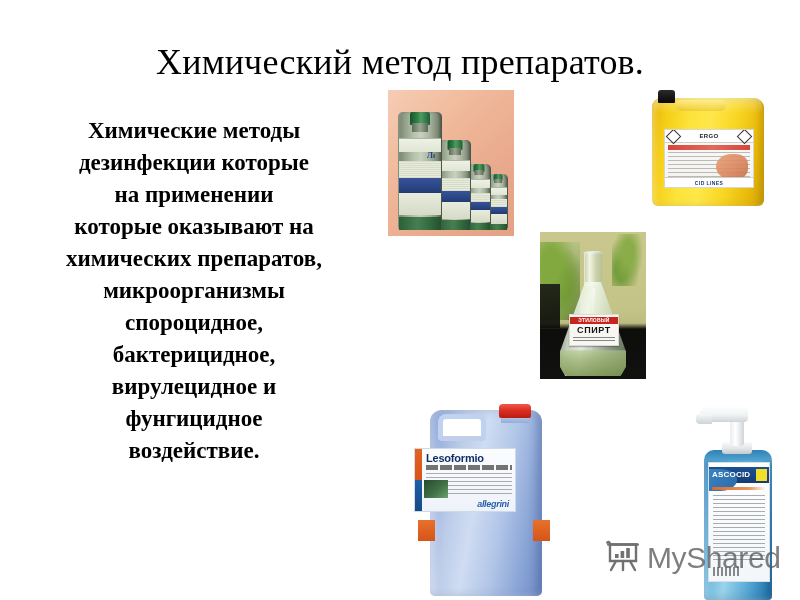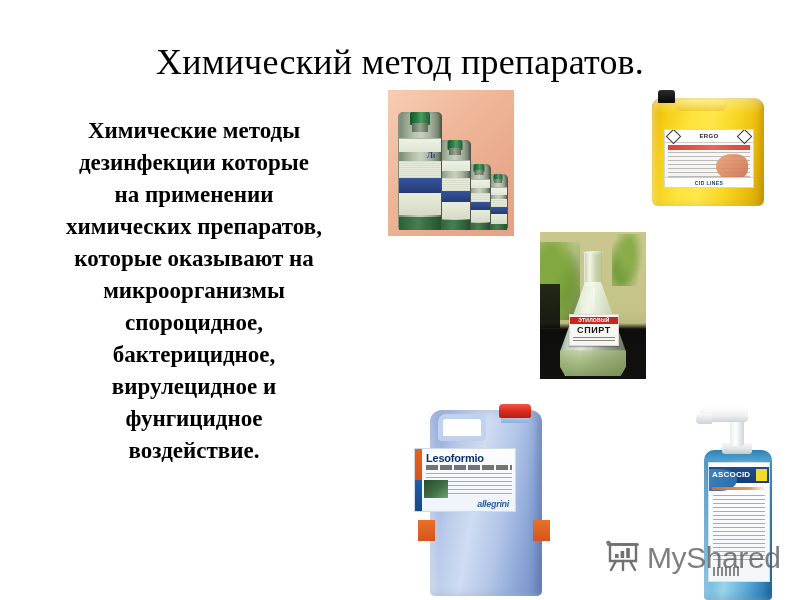--- a/index.html
+++ b/index.html
@@ -735,22 +735,22 @@
 <body>
 
 <div class="slide">
 
   <h1 class="slide-title">Химический метод препаратов.</h1>
 
   <div class="body-text">
     <span class="ln">Химические методы</span>
     <span class="ln">дезинфекции которые</span>
     <span class="ln">на применении</span>
+    <span class="ln">которые оказывают на</span>
     <span class="ln">химических препаратов,</span>
-    <span class="ln">которые оказывают на</span>
     <span class="ln">микроорганизмы</span>
     <span class="ln">спороцидное,</span>
     <span class="ln">бактерицидное,</span>
     <span class="ln">вирулецидное и</span>
     <span class="ln">фунгицидное</span>
     <span class="ln">воздействие.</span>
   </div>
 
   <div class="photo" id="photo-green-bottles">
     <div class="gb" id="gb4">

